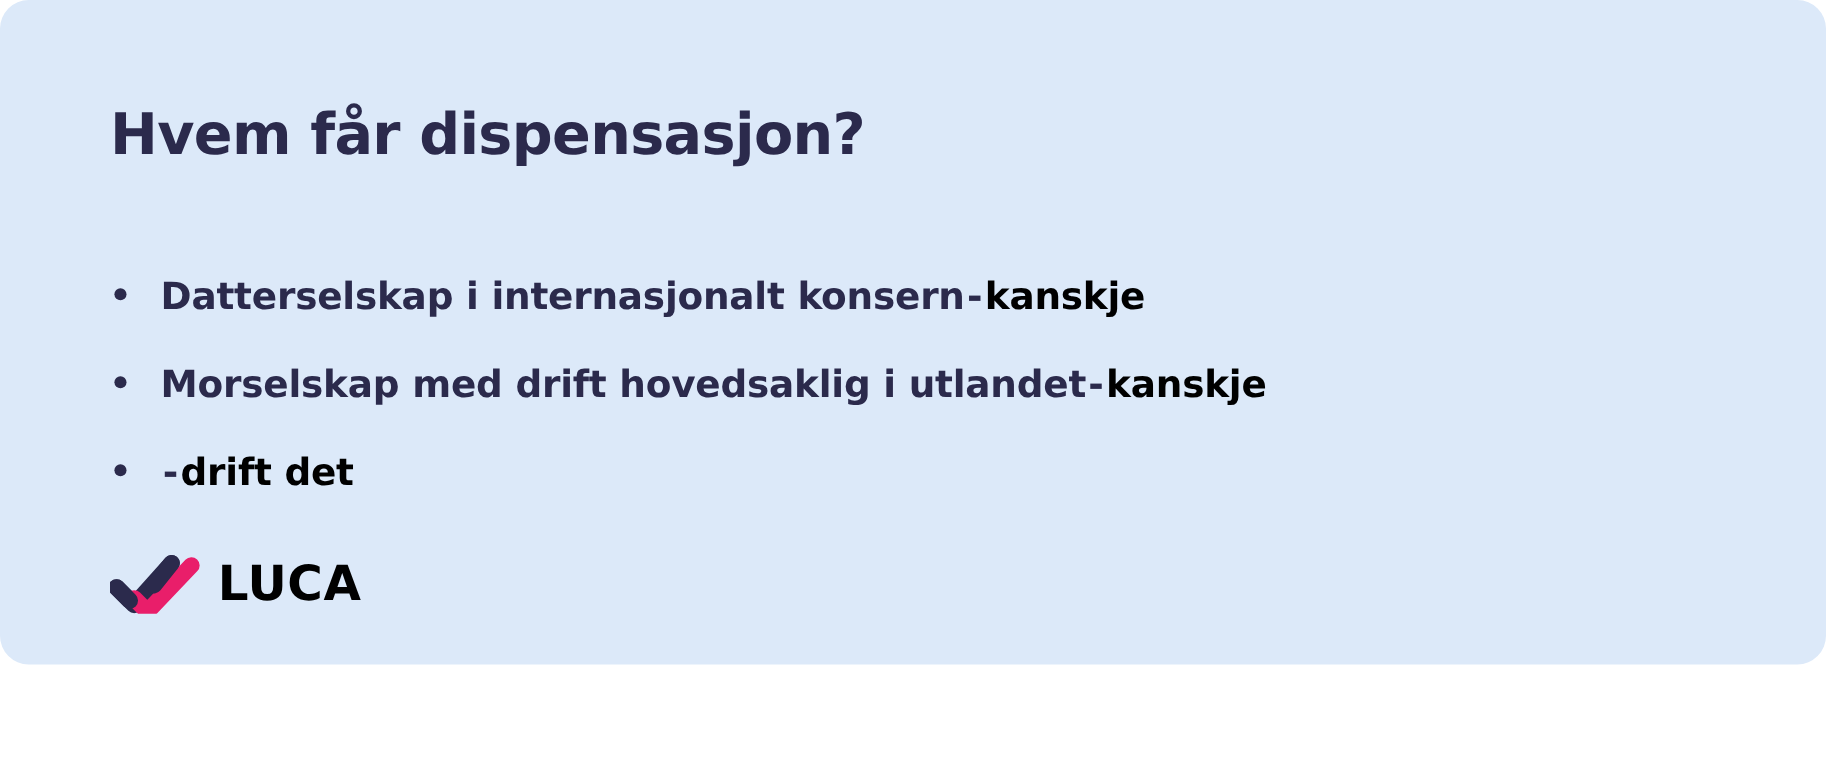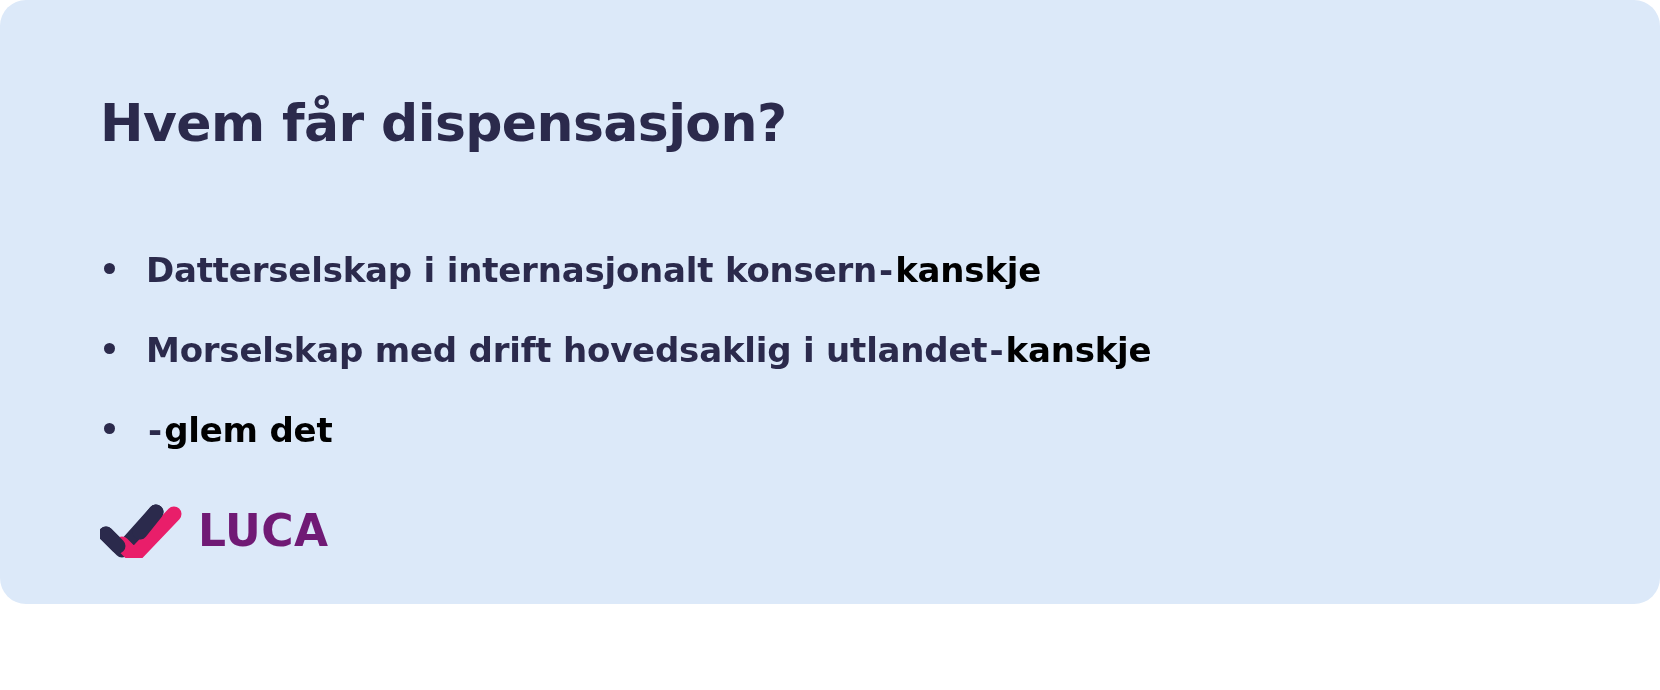--- a/index.html
+++ b/index.html
@@ -108,21 +108,21 @@
     width: 86px;
     height: 58px;
     flex: 0 0 auto;
     display: block;
   }
 
   .logo-wordmark {
     font-family: "DejaVu Sans", sans-serif;
     font-size: 44px;
     font-weight: 700;
-    color: #701a75;
+    color: #000000;
     letter-spacing: 0.5px;
     line-height: 1;
     margin-left: 12px;
     position: relative;
     top: 2px;
     text-align: center;
   }
 </style>
 </head>
 <body>
@@ -143,21 +143,21 @@
     <li class="bullet-item">
       <span class="bullet-dot"></span>
       <span class="bullet-text">Morselskap med drift hovedsaklig i utlandet</span>
       <span class="bullet-sep">-</span>
       <span class="bullet-verdict">kanskje</span>
     </li>
 
     <li class="bullet-item">
       <span class="bullet-dot"></span>
       <span class="bullet-sep">-</span>
-      <span class="bullet-verdict">glem det</span>
+      <span class="bullet-verdict">drift det</span>
     </li>
 
   </ul>
 
   <div class="brand-logo">
     <svg class="logo-mark" viewBox="0 0 86 58">
       <g stroke-linecap="round" stroke-linejoin="round" fill="none">
         <path d="M6 34 L22 50 L56 12" stroke="#2b2a4c" stroke-width="15"></path>
         <path d="M22 44 L34 56 L74 14" stroke="#e91e6a" stroke-width="15"></path>
         <path d="M6 34 L18 46" stroke="#2b2a4c" stroke-width="15"></path>

